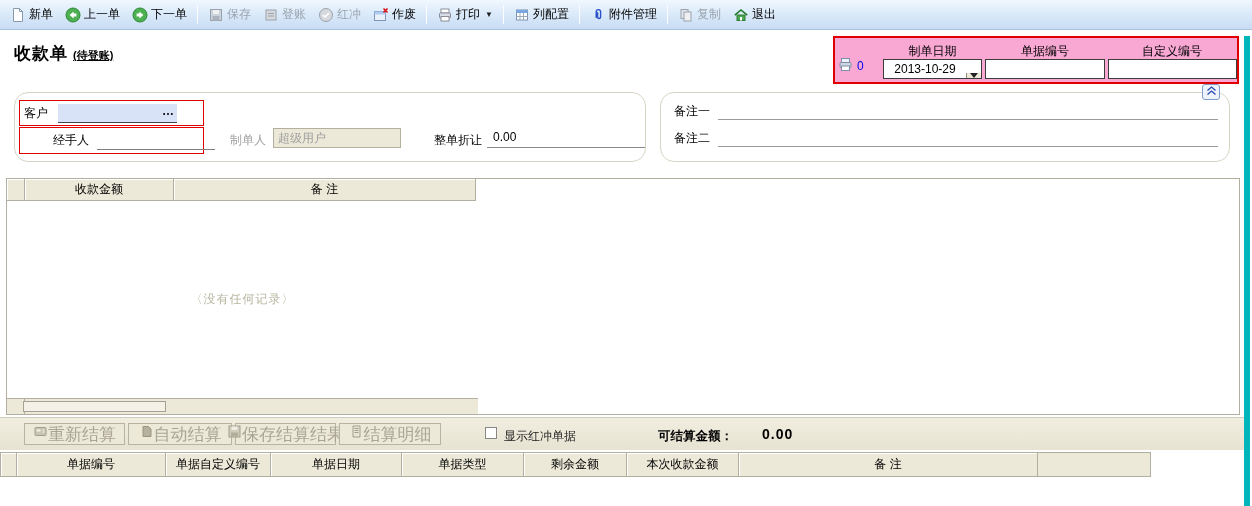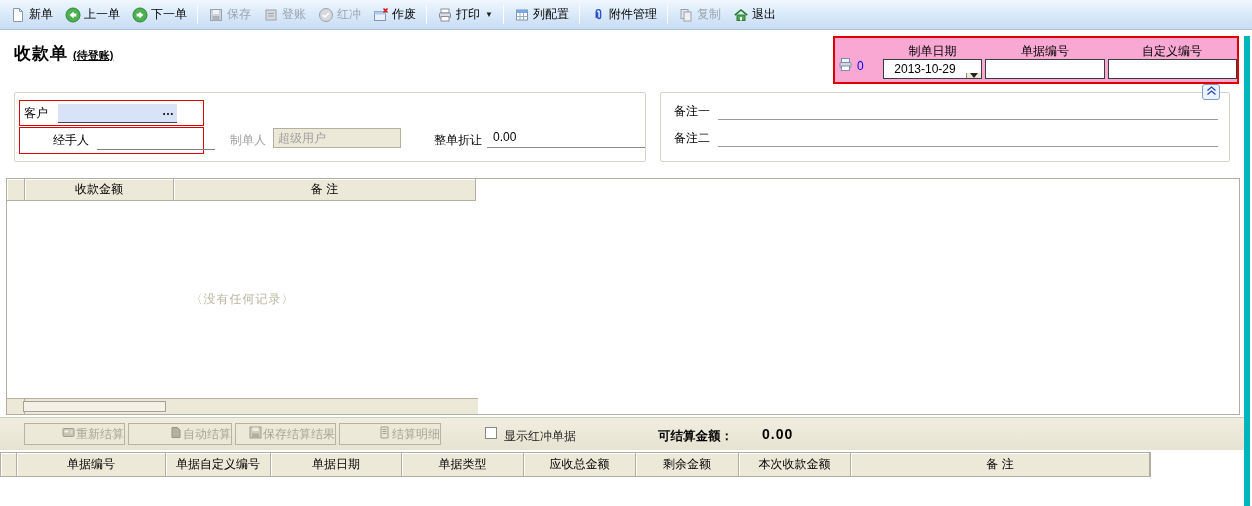--- a/index.html
+++ b/index.html
@@ -34,21 +34,21 @@
     border:1px solid #3c3c3c; display:flex; align-items:flex-end; background:#fff; }
   .datetext { flex:1; text-align:center; line-height:18px; font-size:12px; }
   .dbtn { width:15px; background:#ece9d8; border-left:1px solid #8f8c7c;
     display:flex; align-items:center; justify-content:center; }
   .dbtn .tri { width:0; height:0; border-left:4px solid transparent; border-right:4px solid transparent; border-top:5px solid #222; }
   .hinput { position:absolute; top:21px; height:20px; border:1px solid #3c3c3c; background:#fff;
     font-size:12px; padding:0 3px; font-family:inherit; }
   .hi2 { left:150px; width:120px; } .hi3 { left:273px; width:129px; }
 
   
-  .groupbox { position:absolute; border:1px solid #d8d4c4; border-radius:2px; background:#fff; }
+  .groupbox { position:absolute; border:1px solid #d8d4c4; border-radius:14px; background:#fff; }
   #gb-left  { left:14px;  top:92px; width:632px; height:70px; }
   #gb-right { left:660px; top:92px; width:570px; height:70px; }
 
   .redbox { position:absolute; border:1px solid #e10000; display:flex; align-items:center; padding-left:4px; }
   .rb-customer { left:4px; top:7px;  width:185px; height:26px; }
   .rb-handler  { left:4px; top:34px; width:185px; height:27px;padding-left:33px; }
   .flabel { font-size:12px; white-space:nowrap; }
   .cust-input { position:relative; margin-left:10px; width:119px; height:19px;
     background:#d9e3f8; border-bottom:1px solid #445; }
   .ellipsis-btn { position:absolute; right:1px; top:1px; width:16px; height:16px;
@@ -83,22 +83,22 @@
   .gfooter { position:absolute; left:0; bottom:0; width:471px; height:16px;
     background:#ece9d8; border-top:1px solid #b2afa0; }
   .gfooter .fcell { position:absolute; left:0; top:0; width:18px; height:15px; border-right:1px solid #b2afa0; }
   .hscroll { position:absolute; left:16px; top:2px; width:143px; height:11px;
     background:#f4f2e6; border:1px solid #a5a295; }
 
   
   .settlebar { position:absolute; left:0; top:417px; width:1244px; height:33px;
     background:linear-gradient(180deg,#f1eee0,#e6e3d2); border-top:1px solid #cfccbd; }
   .sbtn { position:absolute; top:5px; height:22px; background:#ece9d8; border:1px solid #b7b4a3;
-    color:#a9a595; display:flex; align-items:center; justify-content:flex-end; gap:0;
-    font-size:12px; white-space:nowrap; }
+    color:#a9a595; display:flex; align-items:center; justify-content:center; gap:0;
+    font-size:17px; white-space:nowrap; }
   .sb1 { left:24px;  width:101px; } .sb2 { left:128px; width:104px; }
   .sb3 { left:235px; width:101px; } .sb4 { left:339px; width:102px; }
   .chk { position:absolute; left:485px; top:9px; width:12px; height:12px;
     background:#fff; border:1px solid #878787; }
   .showred-label { position:absolute; left:504px; top:10px; color:#1c1c1c; }
   .settle-label { position:absolute; left:658px; top:10px; font-weight:bold; font-size:12.5px; }
   .settle-value { position:absolute; left:762px; top:8px; font-weight:bold; font-size:14px; letter-spacing:1px; }
 
   
   .bgrid-head { position:absolute; left:0; top:452px; width:1151px; height:25px; display:flex;
@@ -336,19 +336,18 @@
   <div class="settle-label">可结算金额：</div>
   <div class="settle-value">0.00</div>
 </div>
 
 <div class="bgrid-head">
   <div class="hcell" style="width:16px;"></div>
   <div class="hcell" style="width:149px;">单据编号</div>
   <div class="hcell" style="width:105px;">单据自定义编号</div>
   <div class="hcell" style="width:131px;">单据日期</div>
   <div class="hcell" style="width:122px;">单据类型</div>
-  <div class="hcell" style="width:112px;">应收总金额</div>
   <div class="hcell" style="width:103px;">剩余金额</div>
   <div class="hcell" style="width:112px;">本次收款金额</div>
   <div class="hcell" style="width:299px;">备 注</div>
 </div>
 
 <div class="teal-edge"></div>
 
 </body></html>

